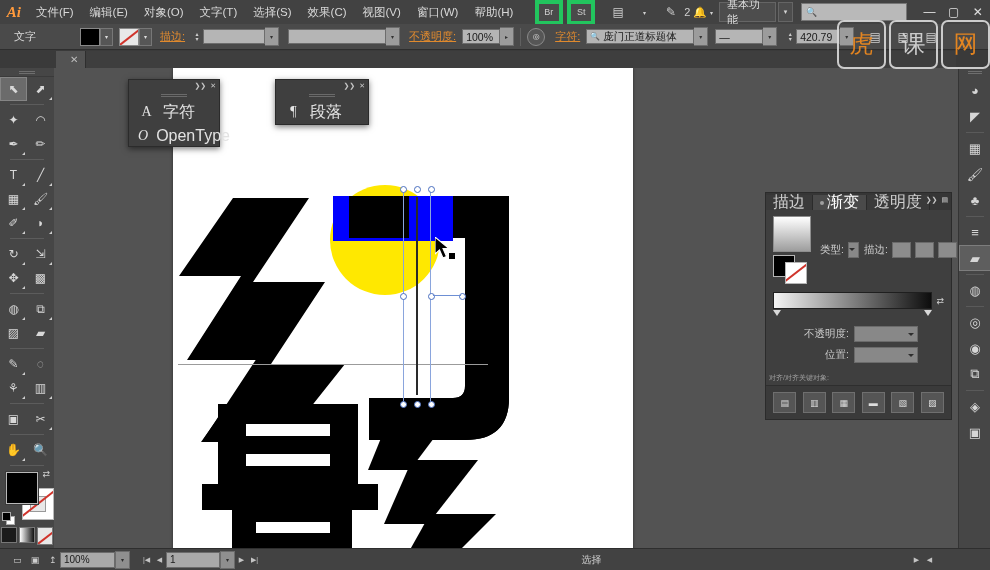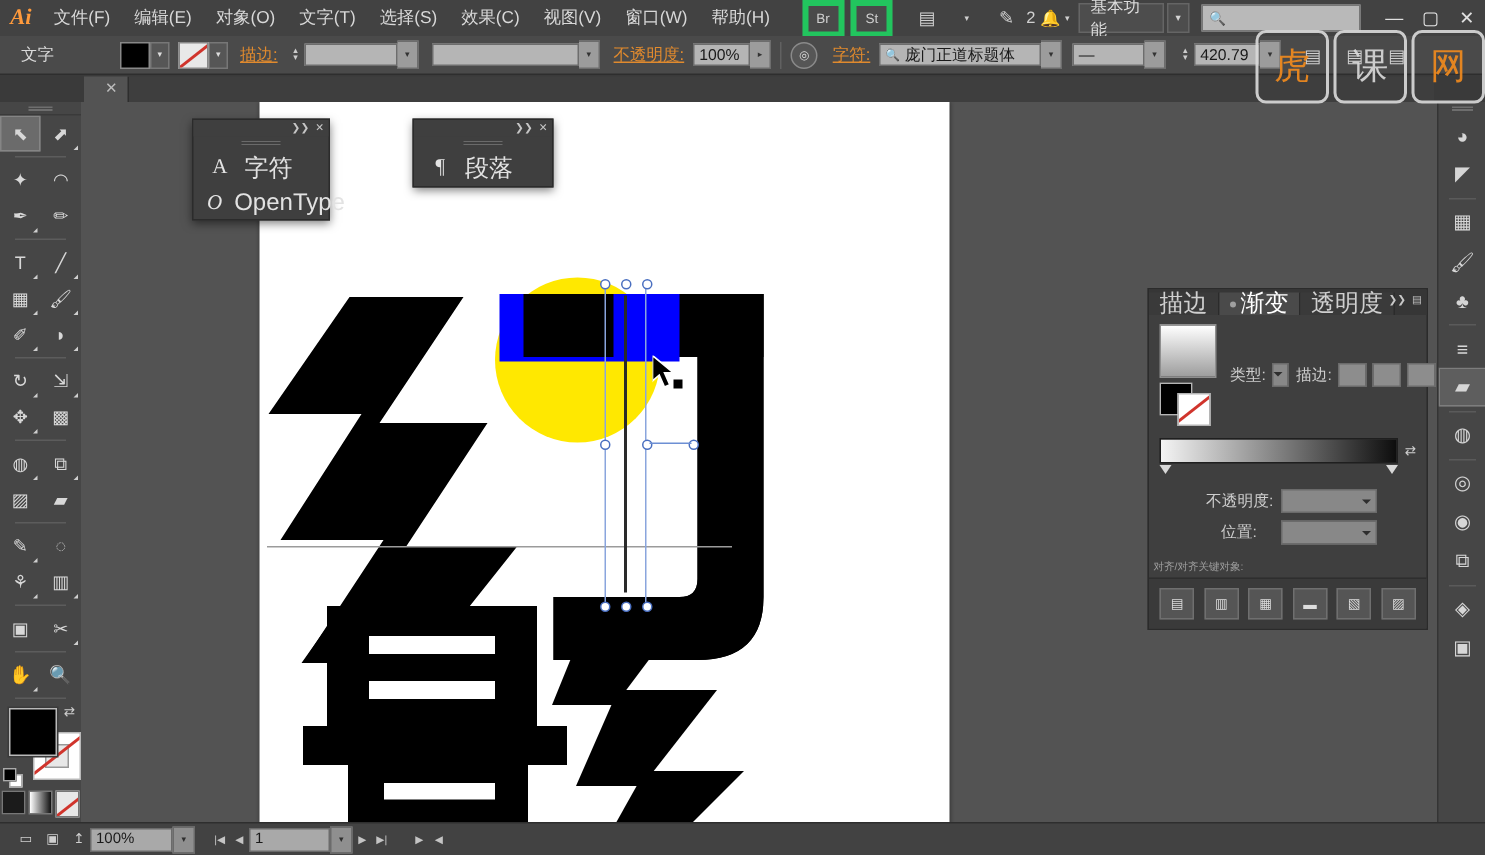--- a/index.html
+++ b/index.html
@@ -476,21 +476,21 @@
       <div style="display:flex;margin-top:1px;">
         <div class="stop"></div>
         <div style="flex:1"></div>
         <div class="stop" style="margin-right:12px"></div>
       </div>
 
       <div style="display:flex;align-items:center;gap:5px;margin-top:10px;justify-content:flex-end;padding-right:26px;">
         <span class="rp-lbl">不透明度:</span>
         <div class="rp-sel" style="width:62px"></div>
       </div>
-      <div style="display:flex;align-items:center;gap:16px;margin-top:5px;justify-content:flex-end;padding-right:26px;">
+      <div style="display:flex;align-items:center;gap:5px;margin-top:5px;justify-content:flex-end;padding-right:26px;">
         <span class="rp-lbl">位置:</span>
         <div class="rp-sel" style="width:62px"></div>
       </div>
     </div>
     <div class="rp-tiny">对齐/对齐关键对象:</div>
     <div class="rp-foot" id="gradFoot">
         <div class="foot-ico">▤</div>
         <div class="foot-ico">▥</div>
         <div class="foot-ico">▦</div>
         <div class="foot-ico">▬</div>
@@ -530,20 +530,21 @@
       <span class="sb-ico">↥</span>
     </div>
     <div class="sb-field" style="width:47px">100%</div>
     <div class="sb-arrow" style="margin-right:10px">▾</div>
     <span class="sb-nav">|◀</span>
     <span class="sb-nav">◀</span>
     <div class="sb-field" style="width:46px">1</div>
     <div class="sb-arrow">▾</div>
     <span class="sb-nav">▶</span>
     <span class="sb-nav" style="margin-right:12px">▶|</span>
+    <div style="flex:1;text-align:center">选择</div>
     <span class="sb-nav">▶</span>
     <span class="sb-nav" style="margin-right:50px">◀</span>
   </div>
 
   <div class="wm">
     <div style="flex:1"></div>
     <div class="wm-box accent">虎</div>
     <div class="wm-box">课</div>
     <div class="wm-box accent">网</div>
   </div>

